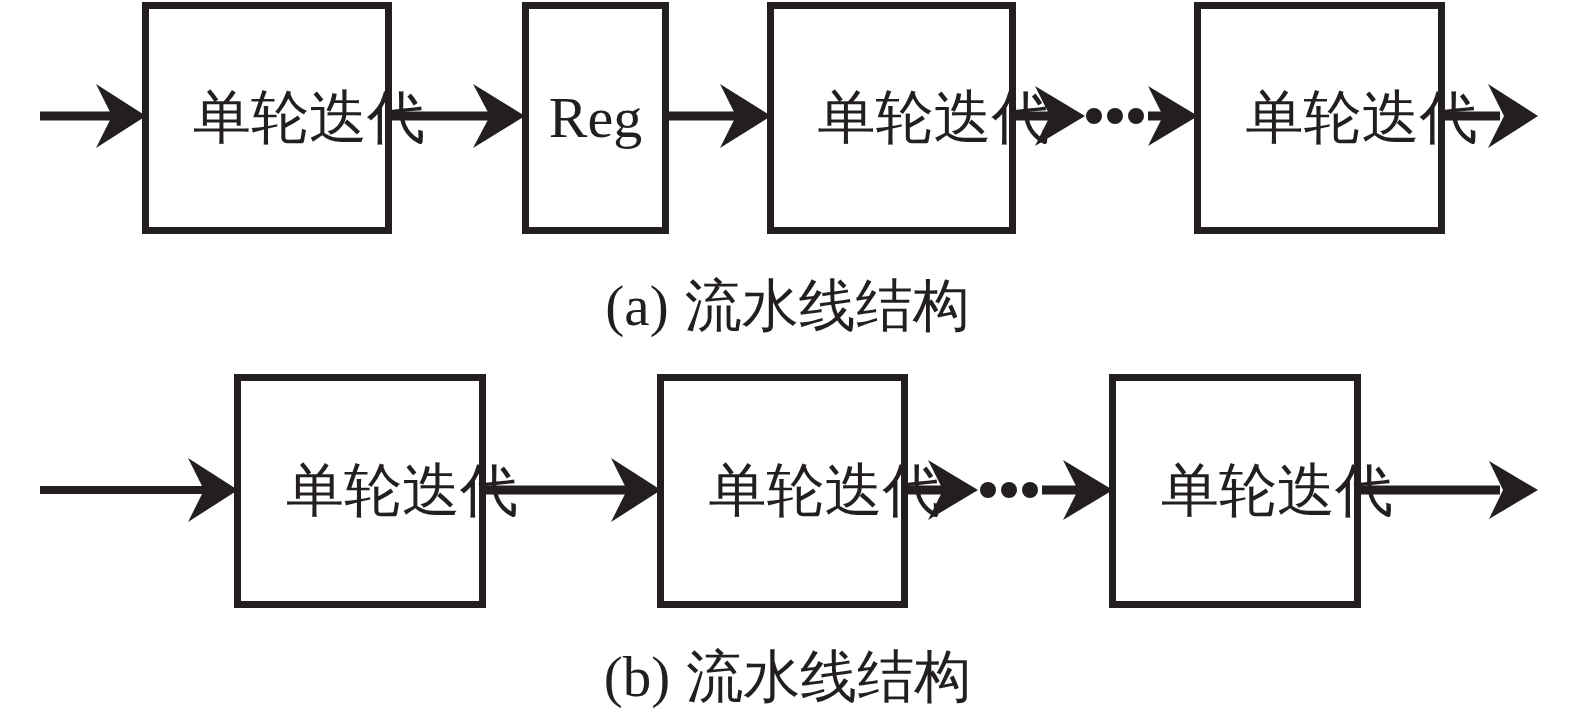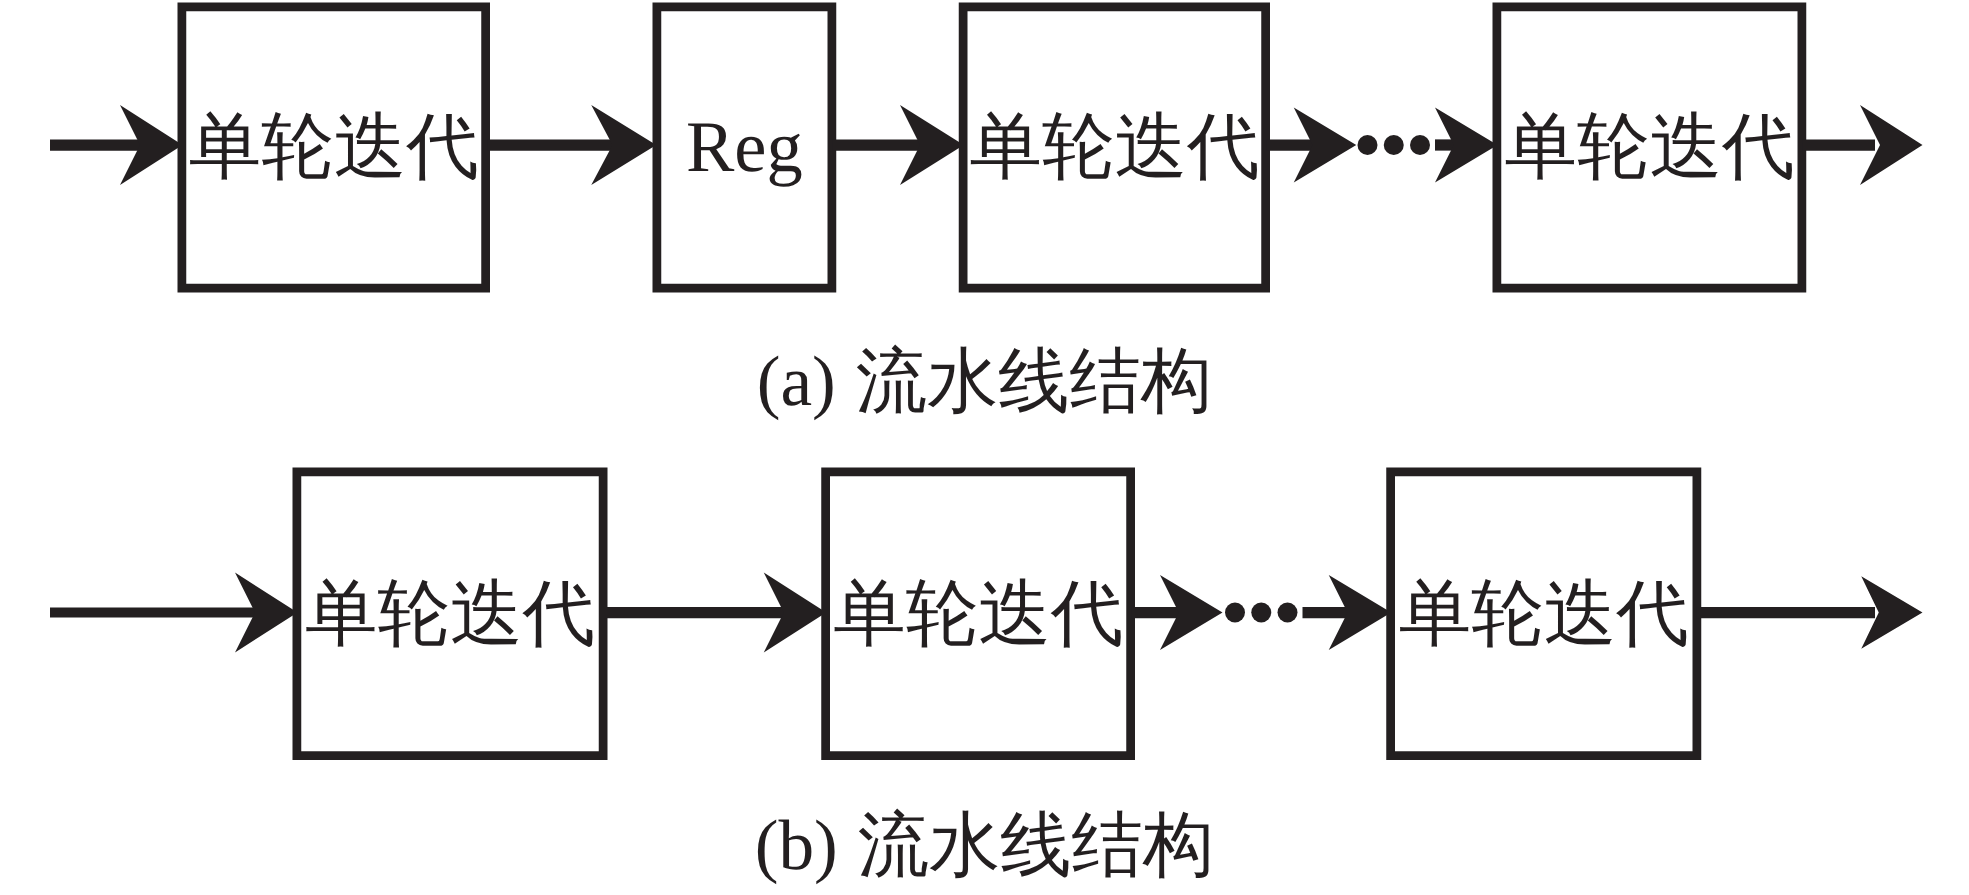--- a/index.html
+++ b/index.html
@@ -51,20 +51,21 @@
     justify-content: center;
     color: #231f20;
     font-family: "Liberation Serif", "DejaVu Serif", serif;
     white-space: nowrap;
     pointer-events: none;
   }
   .cjk-label {
     font-size: 58px;
     letter-spacing: 0px;
     line-height: 1;
+    margin-left: 42px;
   }
   .reg-label {
     font-size: 58px;
     line-height: 1;
   }
   .caption {
     position: absolute;
     width: 1575px;
     text-align: center;
     color: #231f20;

